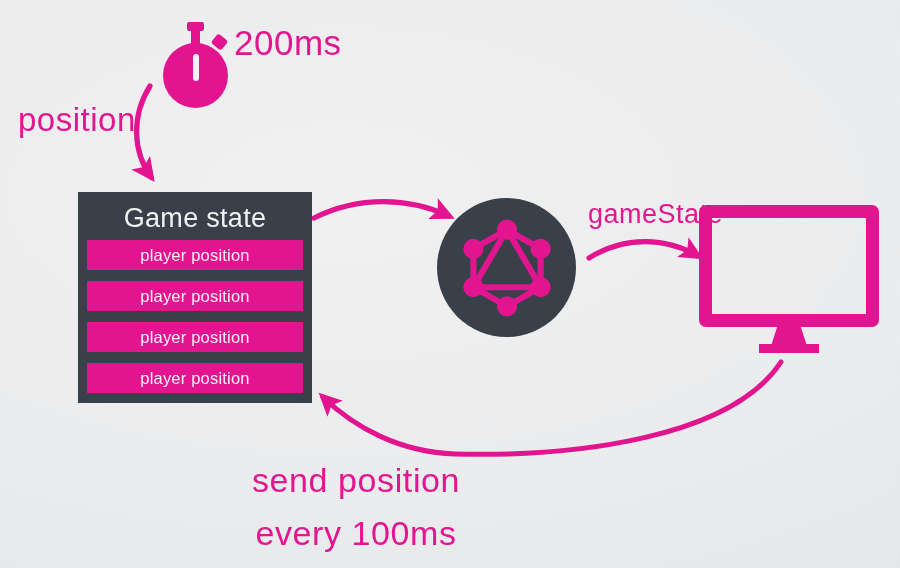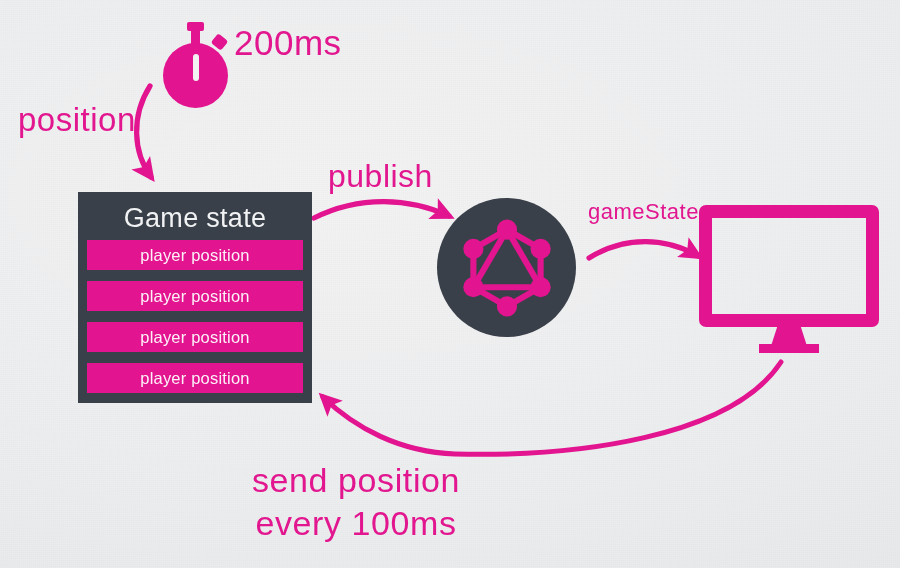--- a/index.html
+++ b/index.html
@@ -196,29 +196,29 @@
     width: 6px;
     height: 27px;
     border-radius: 3px;
     background: #f2f2f3;
   }
 
   
   #label-200ms   { left: 234px; top: 25px;  font-size: 35px; }
   #label-trigger { left: 18px;  top: 103px; font-size: 33px; }
   #label-publish { left: 328px; top: 160px; font-size: 32px; }
-  #label-gamestate { left: 588px; top: 200px; font-size: 22px; }
+  #label-gamestate { left: 588px; top: 200px; font-size: 27px; }
   #label-send-position {
     left: 0; top: 463px;
     width: 712px;
     text-align: center;
     font-size: 34px;
     letter-spacing: .6px;
   }
-  #label-send-position .line2 { display: block; margin-top: 7px; }
+  #label-send-position .line2 { display: block; margin-top: 17px; }
 </style>
 </head>
 <body>
 
 <div id="canvas">
 
   <svg id="svg-layer" viewBox="0 0 900 568">
     <defs>
       <marker id="ah" viewBox="0 0 12 12" refX="8.4" refY="6" markerWidth="5.2" markerHeight="5.2" orient="auto-start-reverse">
         <path d="M 0.6 0.9 L 11.2 6 L 0.6 11.1 L 2.9 6 Z" fill="#e2148f"></path>
@@ -239,21 +239,20 @@
     <div id="sw-stem"></div>
     <div id="sw-button"></div>
     <div id="sw-body"></div>
     <div id="sw-hand"></div>
   </div>
 
   <div class="lbl" id="label-200ms">200ms</div>
 
   <div class="lbl" id="label-trigger">position</div>
 
-  <div class="lbl" id="label-publish">publish</div>
 
   <div class="lbl" id="label-gamestate">gameState</div>
 
   <div class="lbl" id="label-send-position">
     <span class="line1">send position</span>
     <span class="line2">every 100ms</span>
   </div>
 
   <div id="game-state-panel">
     <div id="game-state-title">Game state</div>

